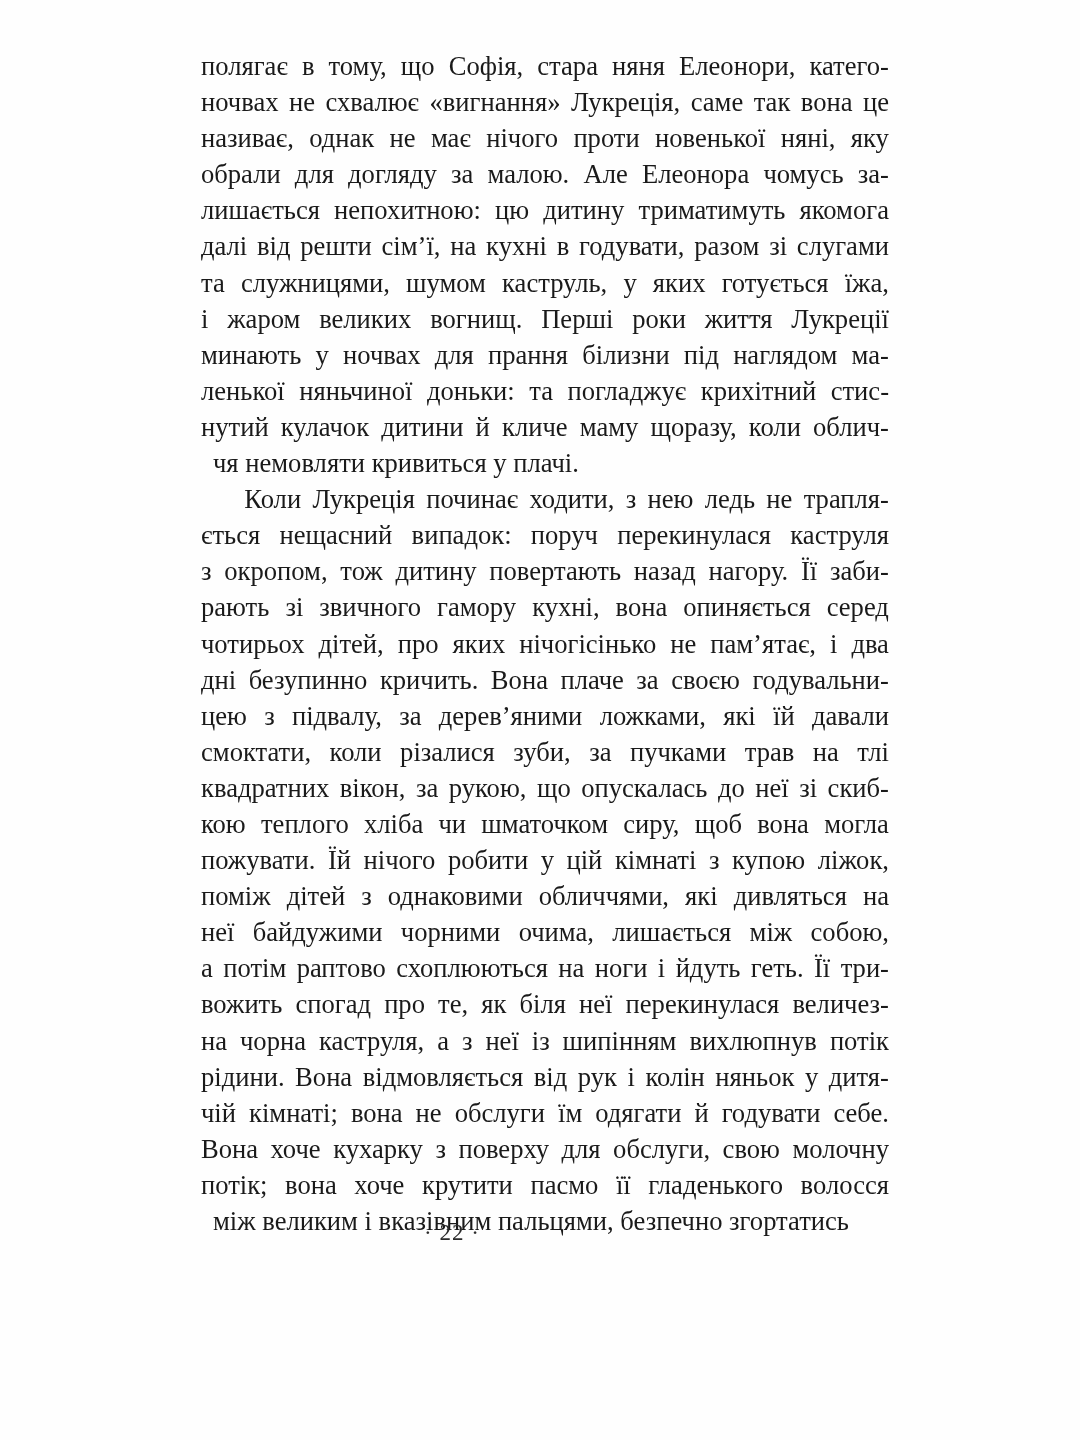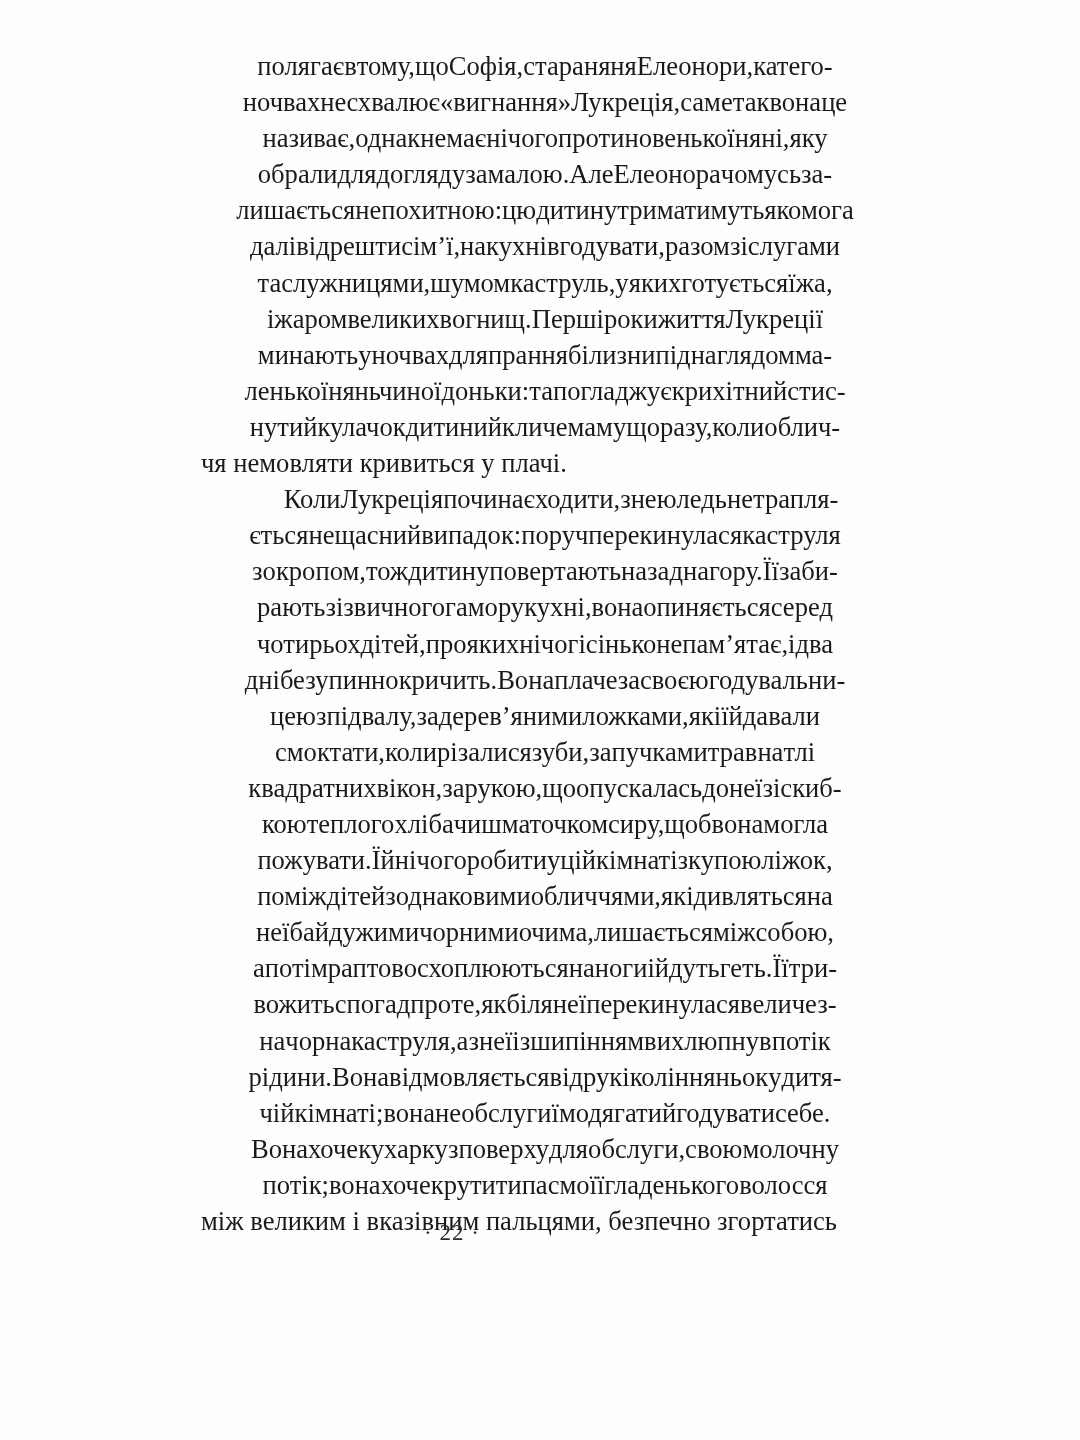--- a/index.html
+++ b/index.html
@@ -42,29 +42,30 @@
     height: 36.1px;
     line-height: 36.1px;
     font-size: 26.6px;
     white-space: nowrap;
     letter-spacing: 0;
   }
 
   
   .line.justify {
     display: flex;
-    justify-content: center;
+    justify-content: space-between;
   }
   .line.justify > .w {
     white-space: pre;
   }
 
   
   .line.last {
     display: block;
+    margin-left: 12px;
   }
 
   
   .line.indent {
     text-indent: 0;
     padding-left: 32px;
   }
   .line.indent.justify {
     padding-left: 0;
   }

